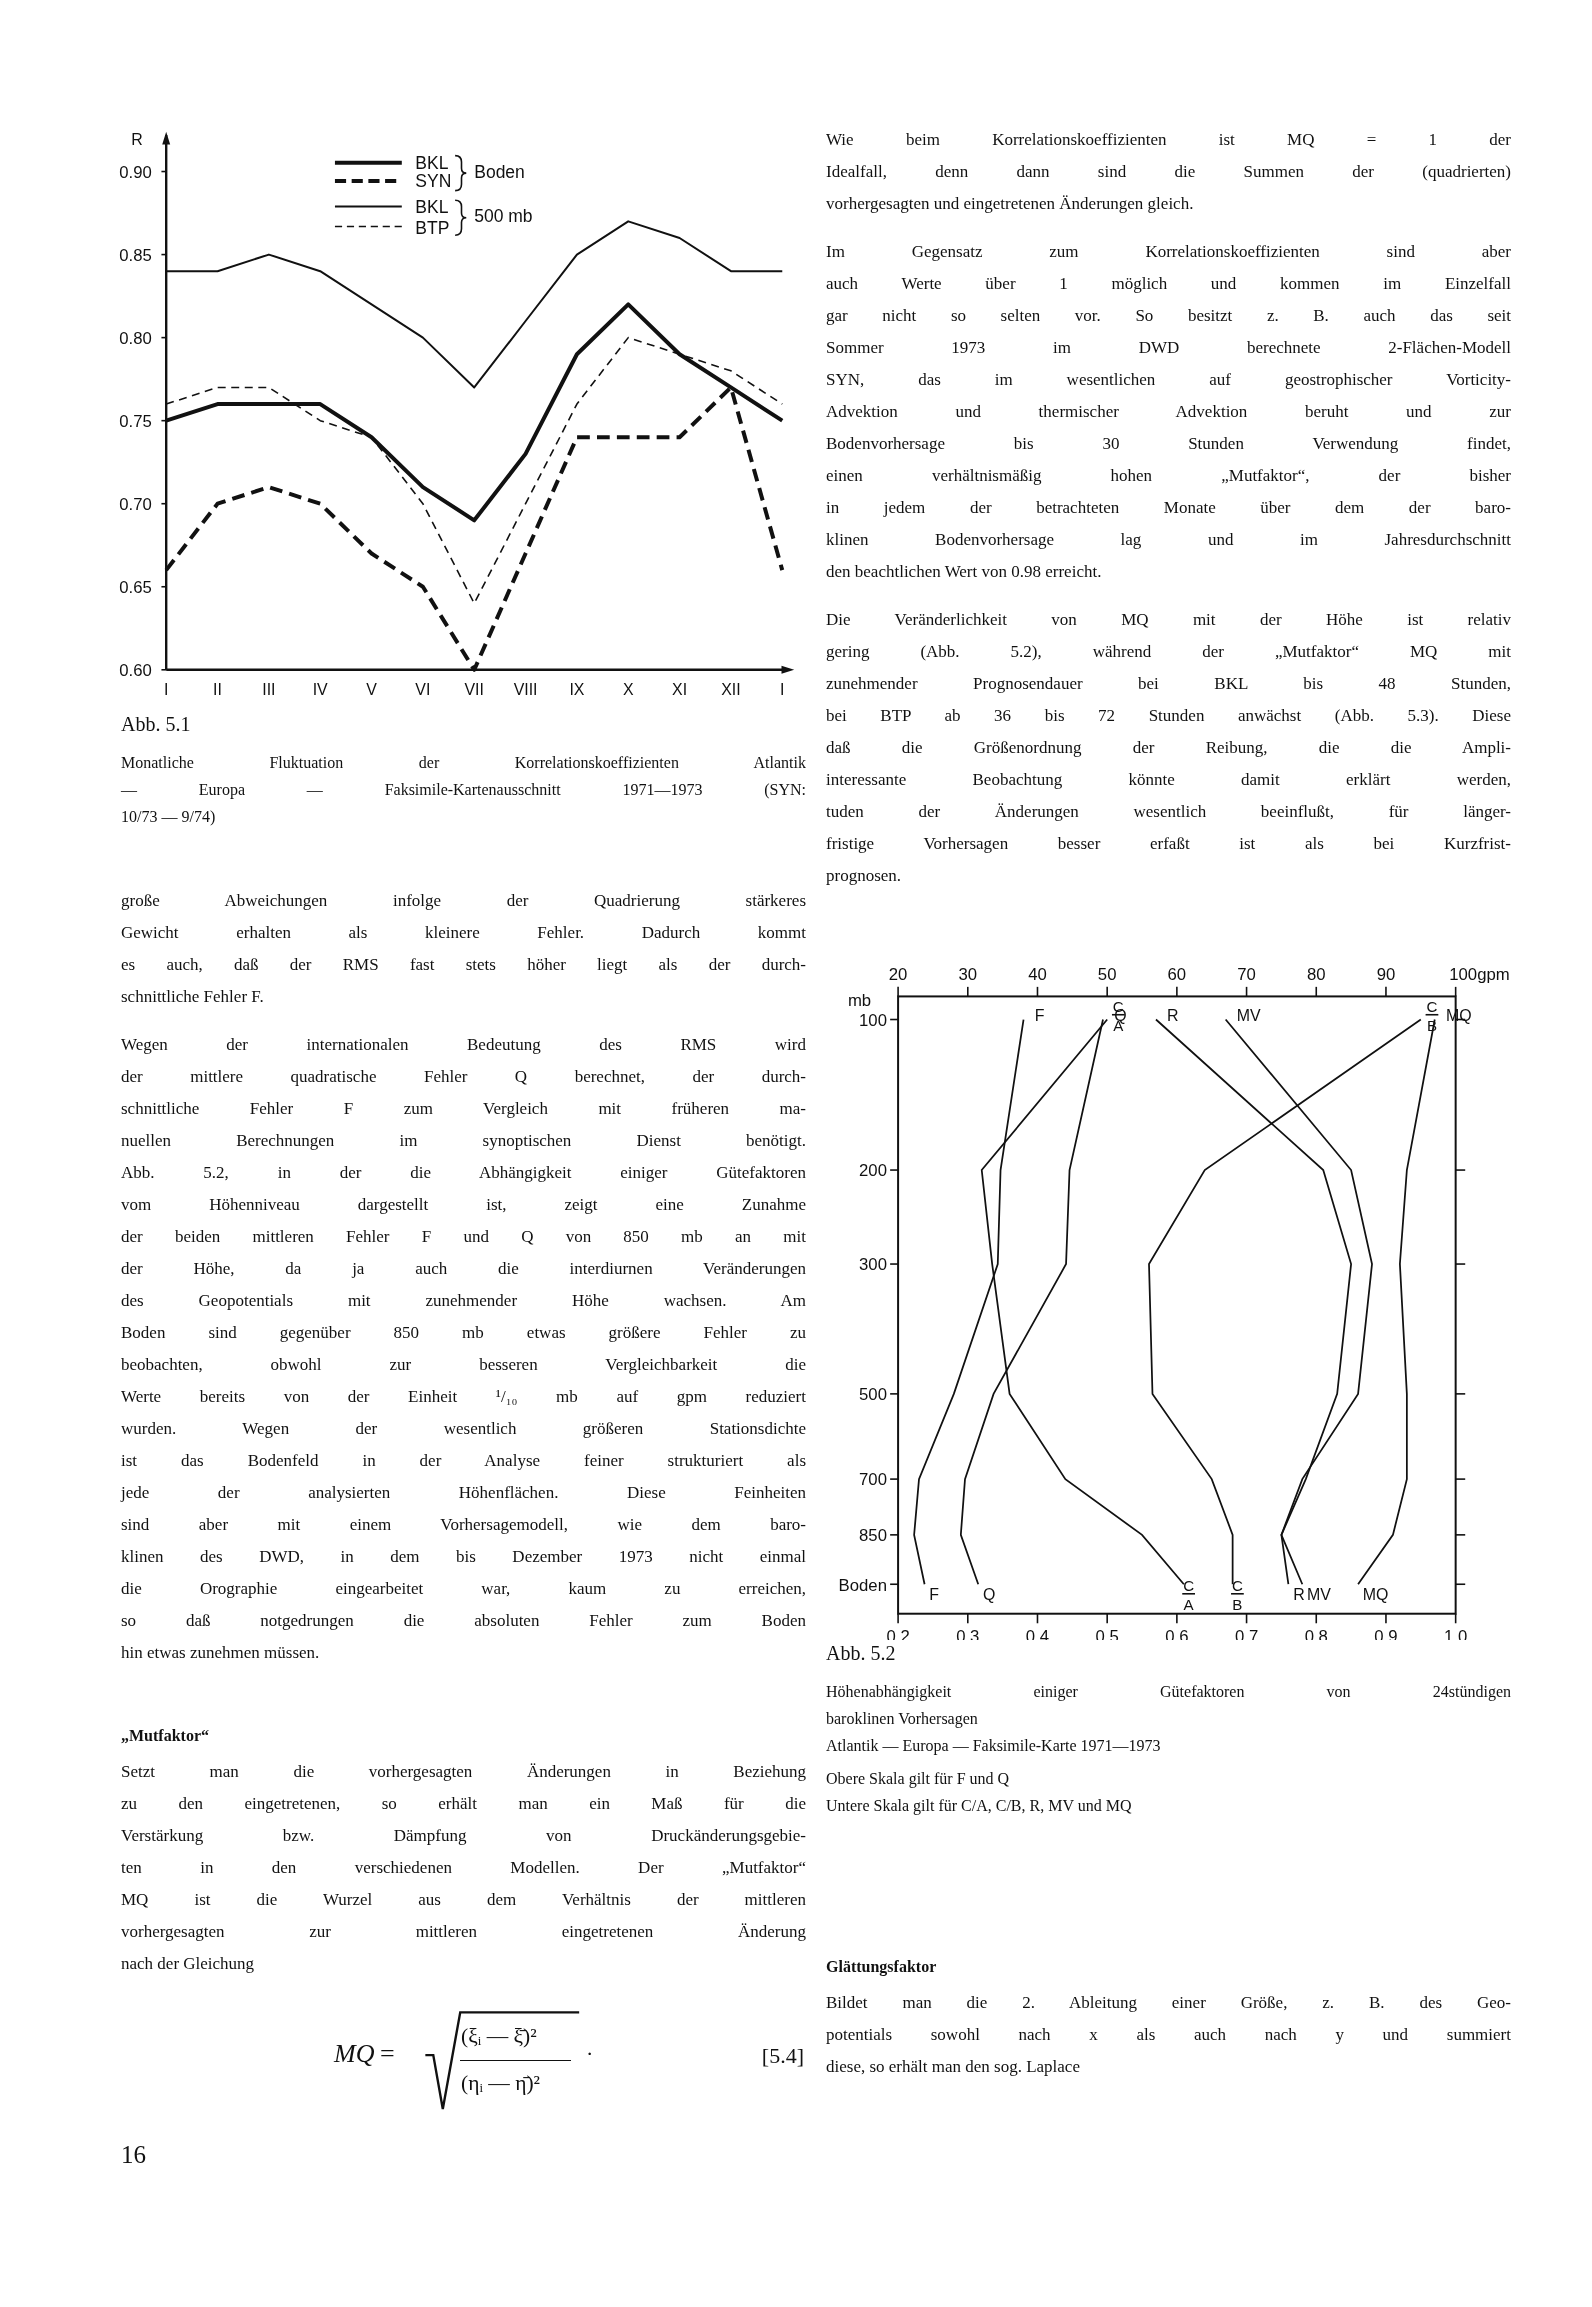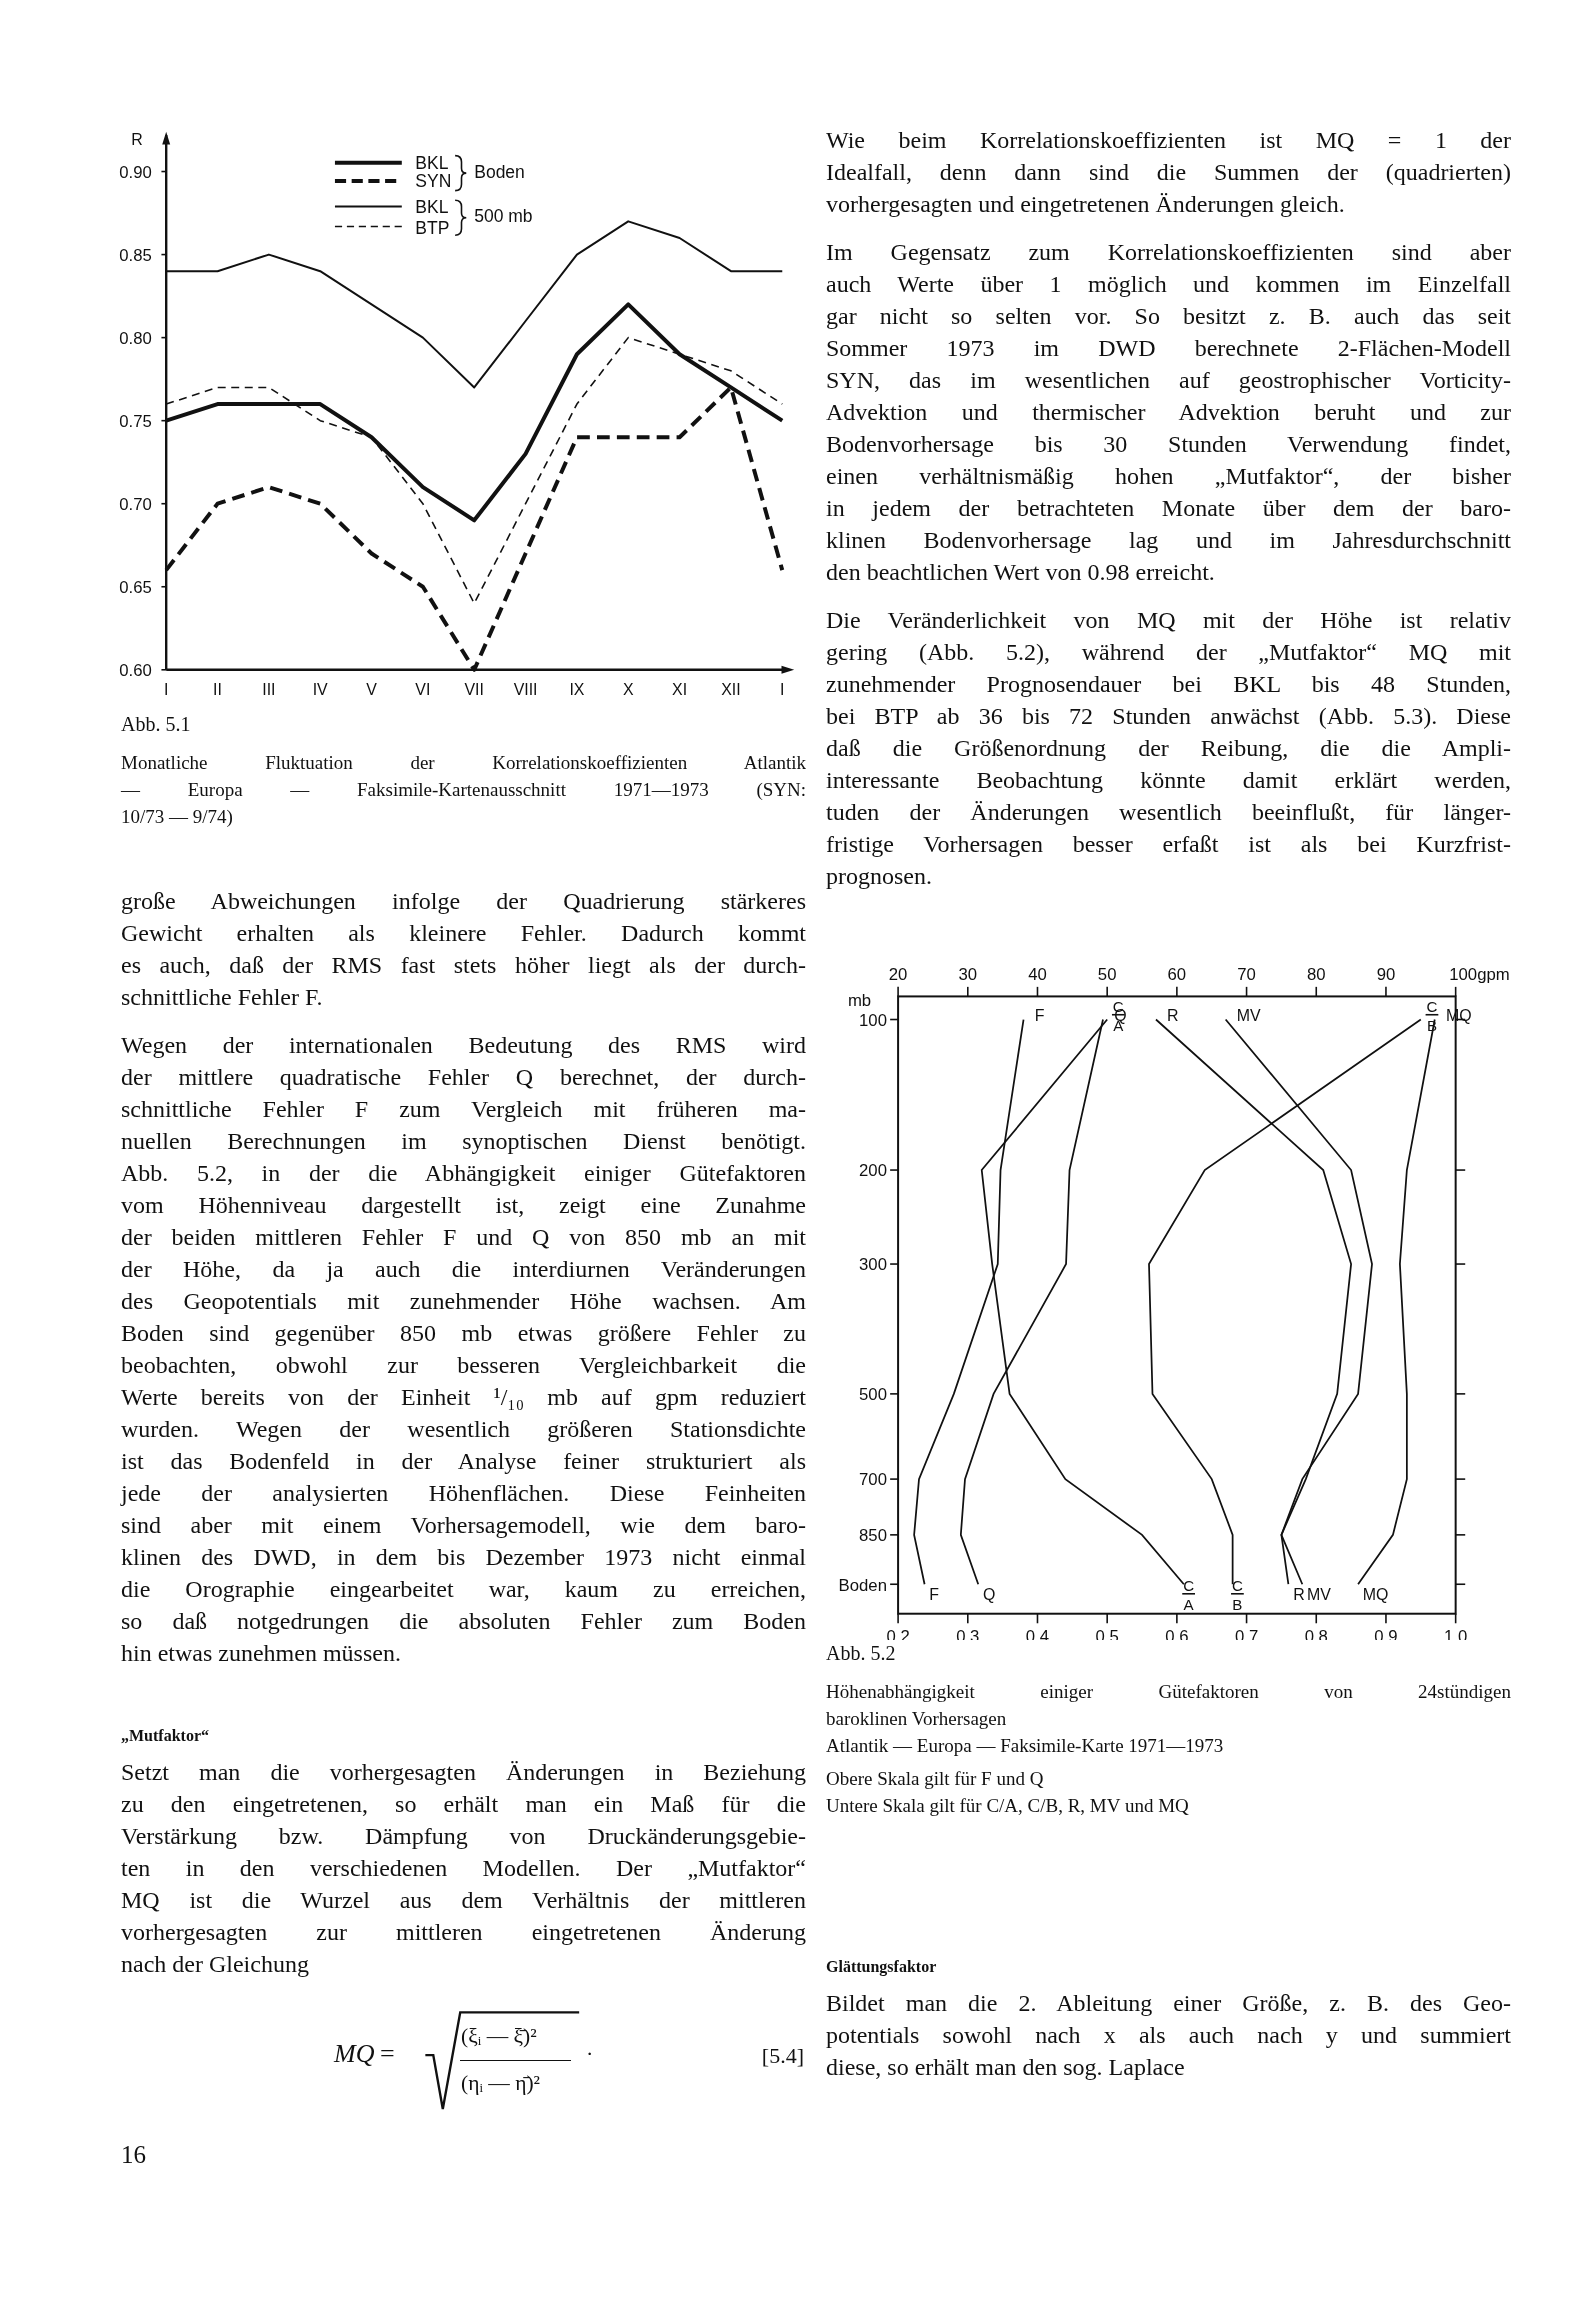--- a/index.html
+++ b/index.html
@@ -1,22 +1,22 @@
 <!DOCTYPE html>
 <html style="font-size:12.7px"><head>
 <meta charset="utf-8">
 <style>
   html,body{margin:0;padding:0;background:#fff;}
   body{width:1592px;height:2307px;position:relative;overflow:hidden;color:#111;
        font-family:"Liberation Serif","DejaVu Serif",serif;}
   .col{position:absolute;width:685px;}
-  .p{font-size:24px;line-height:32px;text-align:justify;margin:0 0 16px 0;hyphens:manual;}
+  .p{font-size:17px;line-height:32px;text-align:justify;margin:0 0 16px 0;hyphens:manual;}
   .p .ln{display:block;text-align:justify;text-align-last:justify;}
   .p .ln.last{text-align-last:left;}
-  .cap{font-size:19px;line-height:27px;margin:0;}
+  .cap{font-size:16px;line-height:27px;margin:0;}
   .cap .ln{display:block;}
   .cap.just .ln{text-align:justify;text-align-last:justify;}
   .cap.just .ln.last{text-align-last:left;}
   .fig-label{font-size:20px;line-height:27px;margin:0 0 11px 0;}
   h3{font-size:16px;font-weight:bold;margin:0 0 11px 0;}
   svg text{font-family:"Liberation Sans","DejaVu Sans",sans-serif;fill:#111;}
   .pageno{position:absolute;left:121px;top:2141px;font-size:25px;}
   .formula{position:absolute;left:334px;top:2006px;width:470px;height:111px;}
   .formula .mq{position:absolute;left:0;top:33px;font-size:26px;font-style:italic;}
   .formula .eq{position:absolute;left:46px;top:33px;font-size:26px;}

